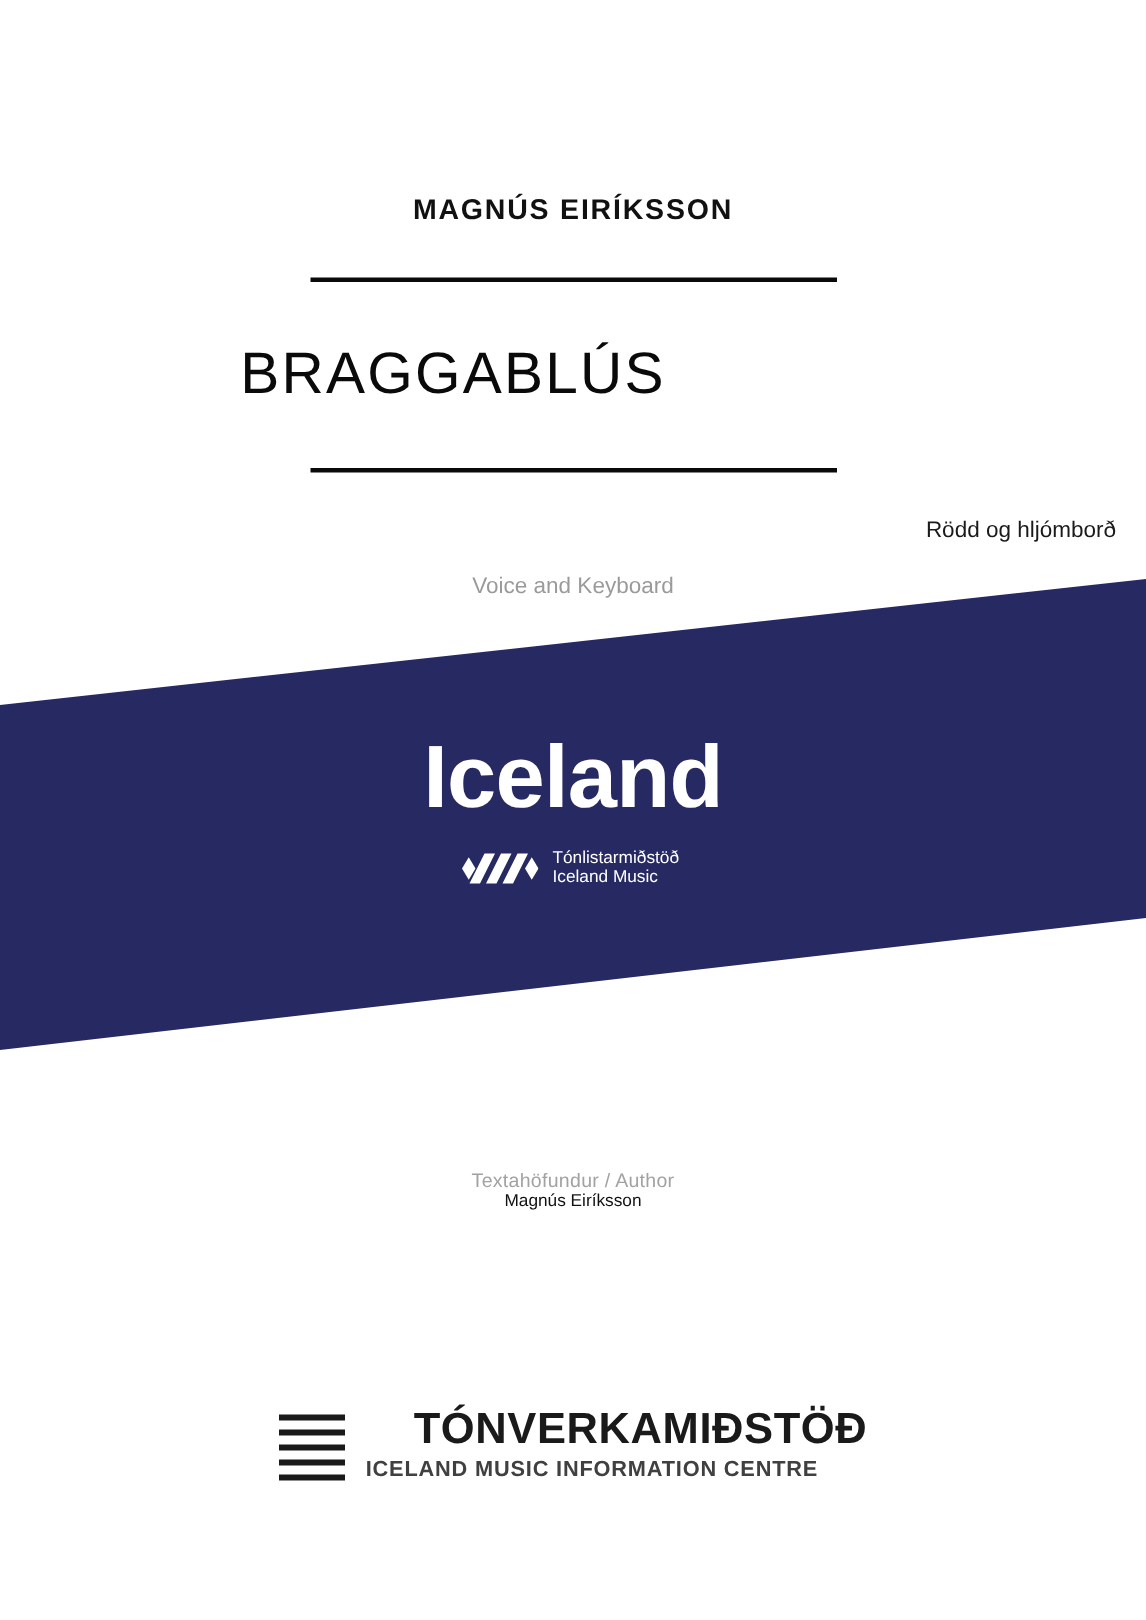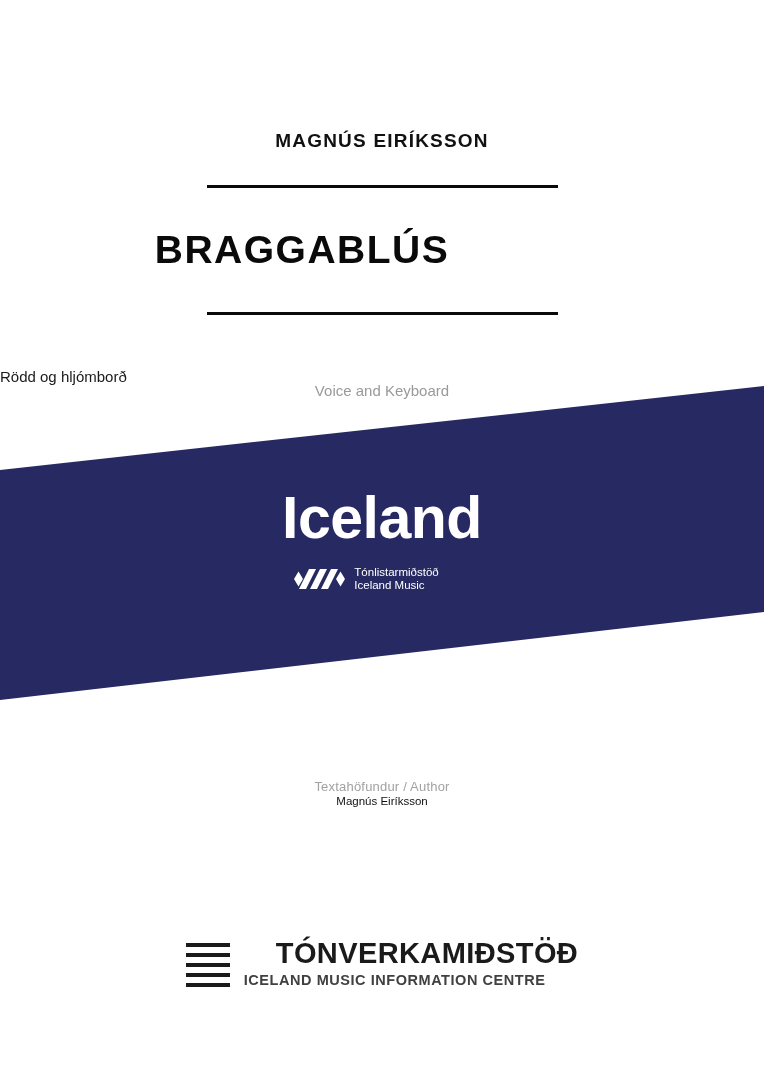--- a/index.html
+++ b/index.html
@@ -44,31 +44,31 @@
   .rule-top { top: 185px; }
   .rule-bottom { top: 312px; }
 
   .work-title {
     position: absolute;
     top: 228px;
     left: 0;
     width: 604px;
     text-align: center;
     font-size: 39px;
-    font-weight: bold;
+    font-weight: normal;
     letter-spacing: 1.5px;
     color: #0a0a0a;
   }
 
   .instr-is {
     position: absolute;
-    top: 368px;
+    top: 345px;
     left: 0;
     width: 744px;
-    text-align: left;
+    text-align: right;
     font-size: 15px;
     color: #1a1a1a;
   }
   .instr-en {
     position: absolute;
     top: 382px;
     left: 0;
     width: 764px;
     text-align: center;
     font-size: 15px;
@@ -96,21 +96,21 @@
     font-weight: bold;
     color: #ffffff;
     letter-spacing: -0.5px;
     line-height: 1;
   }
 
   
   .wm-logo {
     position: absolute;
     top: 566px;
-    left: 0;
+    left: 14px;
     width: 728px;
     display: flex;
     justify-content: center;
     align-items: center;
     gap: 9px;
   }
   .wm-mark {
     display: block;
   }
   .wm-text {

